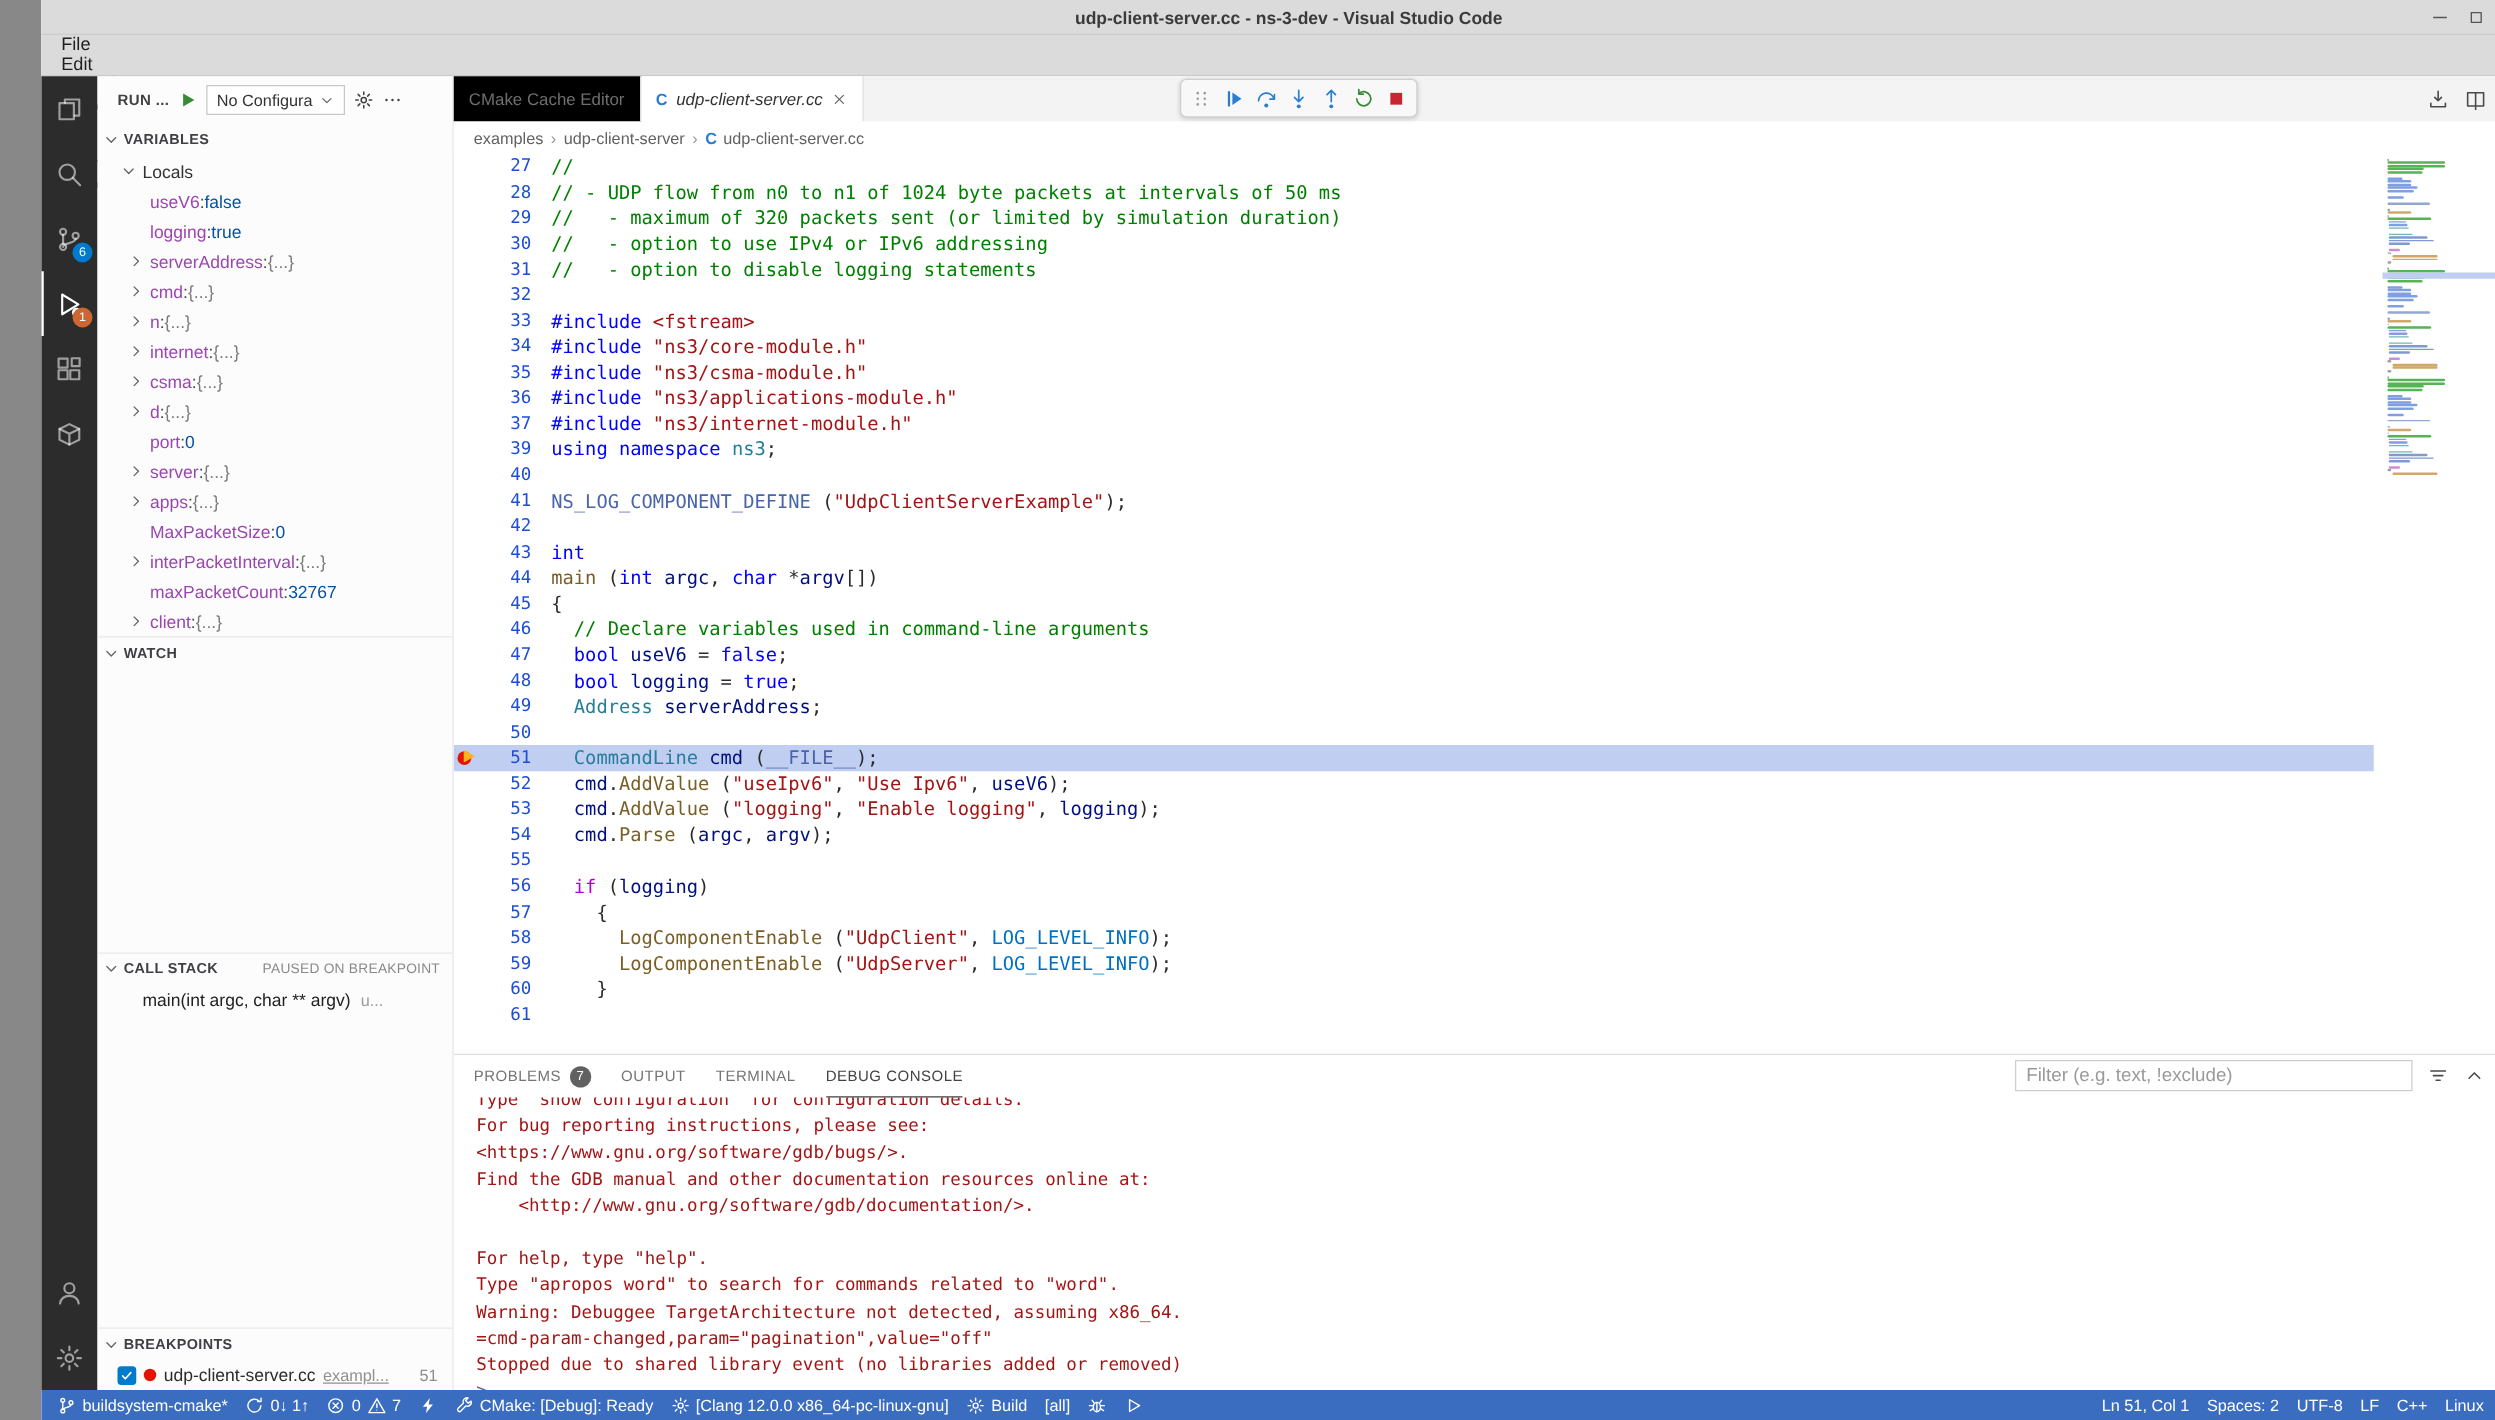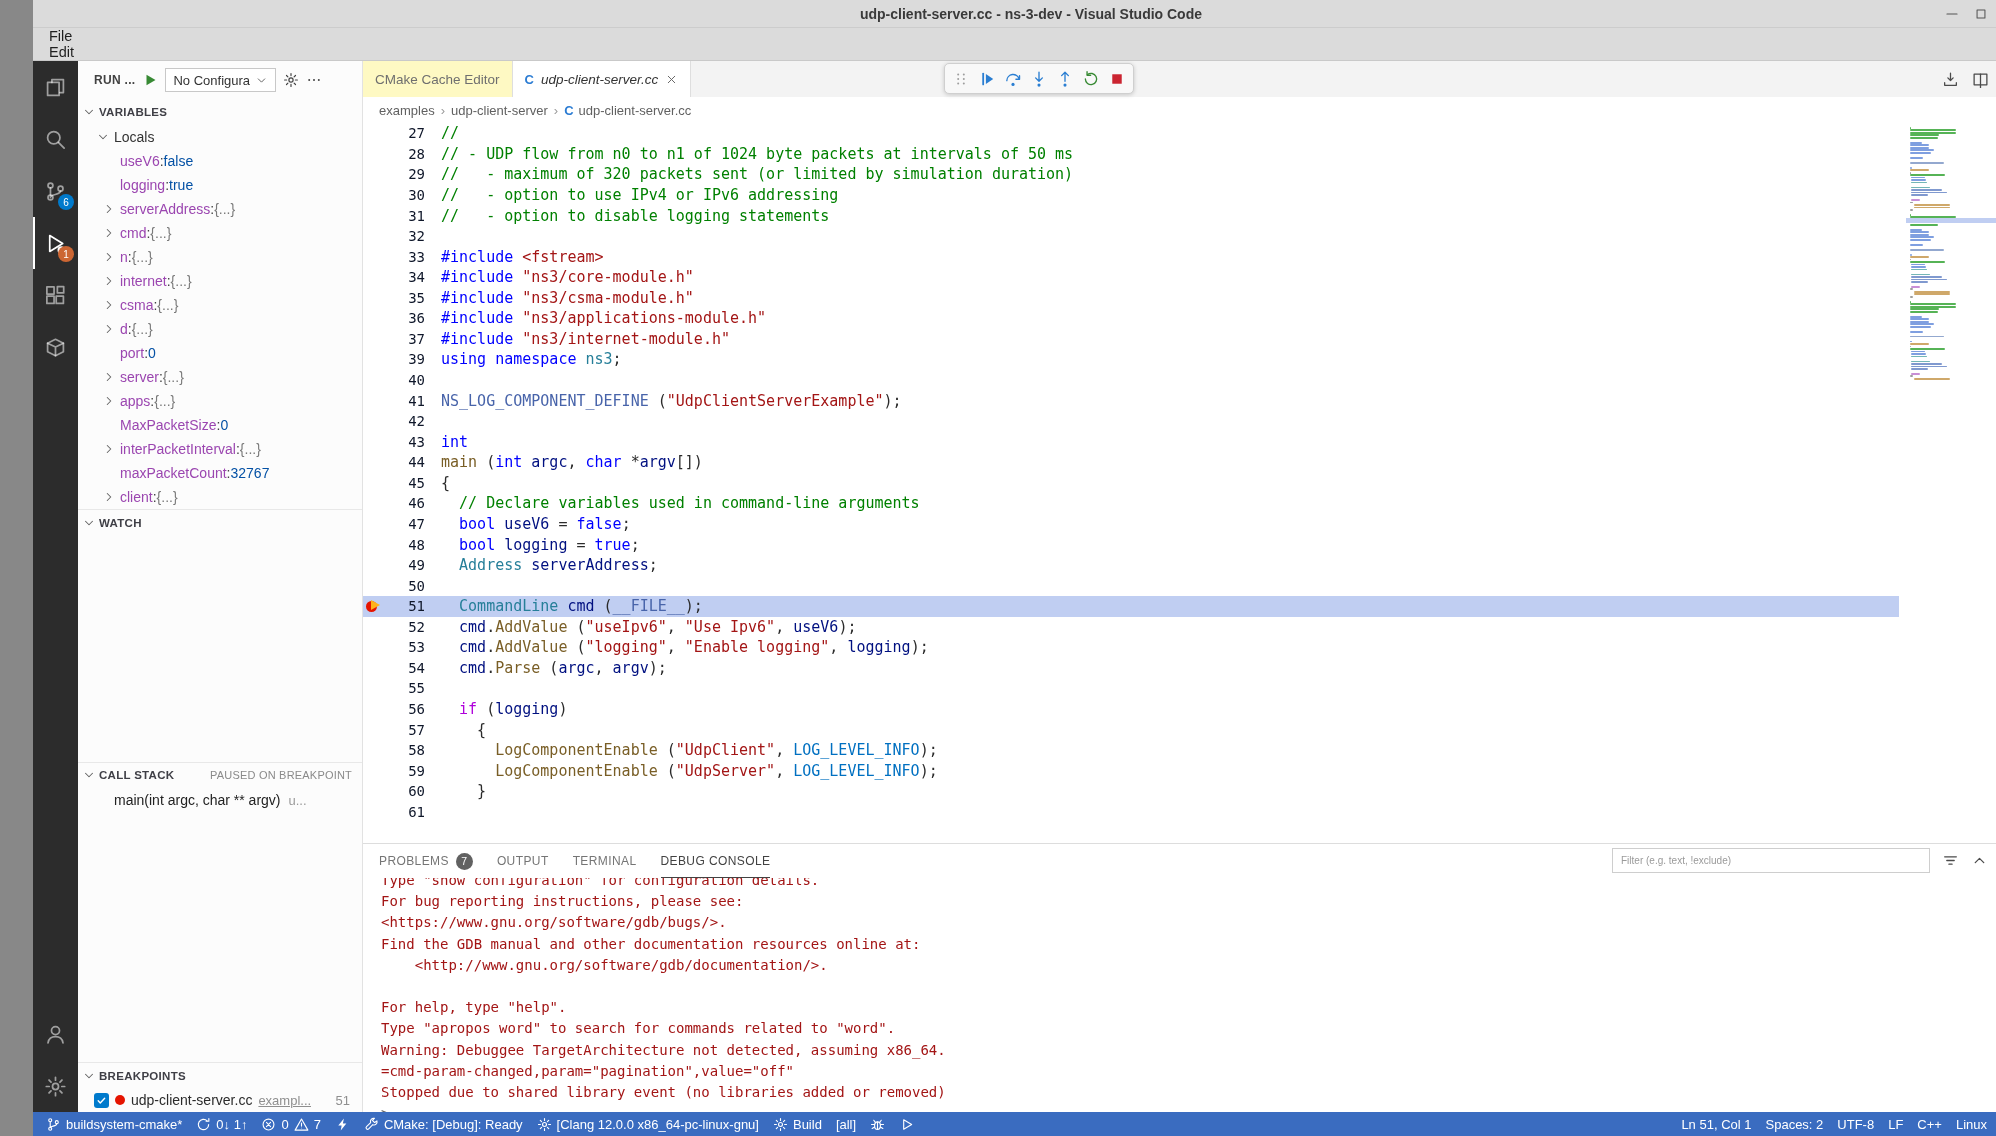--- a/index.html
+++ b/index.html
@@ -61,21 +61,21 @@
               display:flex; align-items:center; justify-content:center; }
   .bp-dot2 { width:10px; height:10px; border-radius:50%; background:#e51400; flex:none; }
   .bp-file { color:#2b2b2b; white-space:nowrap; }
   .bp-path { color:#8f8f8f; font-size:13px; white-space:nowrap; overflow:hidden;text-decoration:underline; }
   .bp-line { margin-left:auto; margin-right:12px; color:#8f8f8f; font-size:13px; }
 
   
   .editor-col { flex:1; min-width:0; display:flex; flex-direction:column; background:#fff; }
   .tabbar { height:36px; flex:none; background:#f3f3f3; display:flex; position:relative; }
   .tab { display:flex; align-items:center; gap:7px; padding:0 12px; font-size:13.5px; border-right:1px solid #dedede; }
-  .tab.inactive { background:#fef9c3; color:#6f6f6f; }
+  .tab.inactive { background:#000000; color:#6f6f6f; }
   .tab.active { background:#fff; color:#333; }
   .tab-label.it { font-style:italic; }
   .cpp-ic { color:#2b7cd3; font-weight:bold; font-size:13px; }
   .tab-close { color:#666; display:flex; align-items:center; }
   .tab-actions { position:absolute; right:10px; top:0; height:100%; display:flex; align-items:center; gap:13px; color:#4a4a4a; }
   .debug-toolbar { position:absolute; left:581px; top:2px; height:31px; background:#f8f8f8; border:1px solid #cfcfcf;
                    border-radius:5px; box-shadow:0 1px 4px rgba(0,0,0,.18); display:flex; align-items:center; padding:0 3px; z-index:5; }
   .dtb-btn { width:26px; height:26px; display:flex; align-items:center; justify-content:center; }
   .breadcrumbs { height:26px; flex:none; display:flex; align-items:center; padding-left:16px; gap:6px;
                  font-size:13px; color:#616161; background:#fff; }
@@ -83,42 +83,42 @@
   .bc-item { white-space:nowrap; display:flex; align-items:center; gap:5px; }
 
   .code-area { flex:1; position:relative; overflow:hidden; font-family:"DejaVu Sans Mono", monospace; font-size:15px; }
   .code-lines { position:absolute; left:0; top:0; right:130px; }
   .crow { height:20.57px; display:flex; align-items:center; white-space:pre; }
   .crow.current { background:var(--cur-line); }
   .glyph { width:24px; flex:none; position:relative; height:100%; }
   .bp-dot { position:absolute; left:3px; top:5px; width:11px; height:11px; border-radius:50%; background:#e51400; }
   .cur-arrow { position:absolute; left:8px; top:4.5px; width:0; height:0;
                border-left:9px solid #ffb21c; border-top:5.5px solid transparent; border-bottom:5.5px solid transparent; }
-  .lnum { width:38px; flex:none; text-align:right; font-size:14px; color:#0f172a; }
+  .lnum { width:38px; flex:none; text-align:right; font-size:14px; color:#1d4ed8; }
   .ltext { padding-left:16px; }
   .tk-c{color:#008000} .tk-k{color:#0000ff} .tk-kc{color:#af00db} .tk-s{color:#a31515}
   .tk-t{color:#267f99} .tk-f{color:#795e26} .tk-v{color:#001080} .tk-m{color:#4864aa}
   .tk-e{color:#0070c1} .tk-d{color:#2b2b2b}
   .minimap { position:absolute; top:4px; right:13px; width:106px; bottom:0; }
   .mm-row { height:1.8px; margin-bottom:0.7px; }
   .mm-bar { height:1.8px; border-radius:1px; }
   .mm-cur { position:absolute; left:-4px; right:0; top:91px; height:5px; background:var(--cur-line); }
   .sbv { position:absolute; right:0; top:0; bottom:0; width:13px; }
   .sbv-thumb { position:absolute; left:1px; right:1px; top:128px; height:170px; background:rgba(0,0,0,.08); }
 
   
   .panel { height:269px; flex:none; border-top:1px solid #ddd; background:#fff; display:flex; flex-direction:column; position:relative; }
   .panel-tabbar { height:34px; flex:none; display:flex; align-items:center; padding-left:16px; position:relative; }
   .ptab { height:100%; display:flex; align-items:center; gap:7px; margin-right:24px; font-size:12px;
           letter-spacing:.4px; color:#757575; }
   .ptab.active { color:#424242; box-shadow:inset 0 -1px 0 #424242; }
   .ptab-badge { background:#616161; color:#fff; border-radius:9px; min-width:17px; height:17px; font-size:10.5px;
                 display:flex; align-items:center; justify-content:center; padding:0 4px; }
   .panel-right { position:absolute; right:12px; top:4px; display:flex; align-items:center; gap:12px; color:#4a4a4a; }
-  .filter-input { width:318px; height:25px; border:1px solid #cecece; background:#fff; font-size:10px;
+  .filter-input { width:318px; height:25px; border:1px solid #cecece; background:#fff; font-size:15px;
                   padding:0 8px; color:#333; outline:none; font-family:"Liberation Sans", sans-serif; }
   .filter-input::placeholder { color:#9a9a9a; }
   .console { flex:1; overflow:hidden; font-family:"DejaVu Sans Mono", monospace; font-size:14px; line-height:21.2px;
              padding-left:18px; position:relative; white-space:pre; }
   .console-inner { margin-top:-8px; }
   .con-line { color:var(--console-fg); }
   .con-prompt { color:#616161; }
   .con-sb { position:absolute; right:2px; top:4px; width:9px; height:70px; background:rgba(0,0,0,.14); }
 
   

